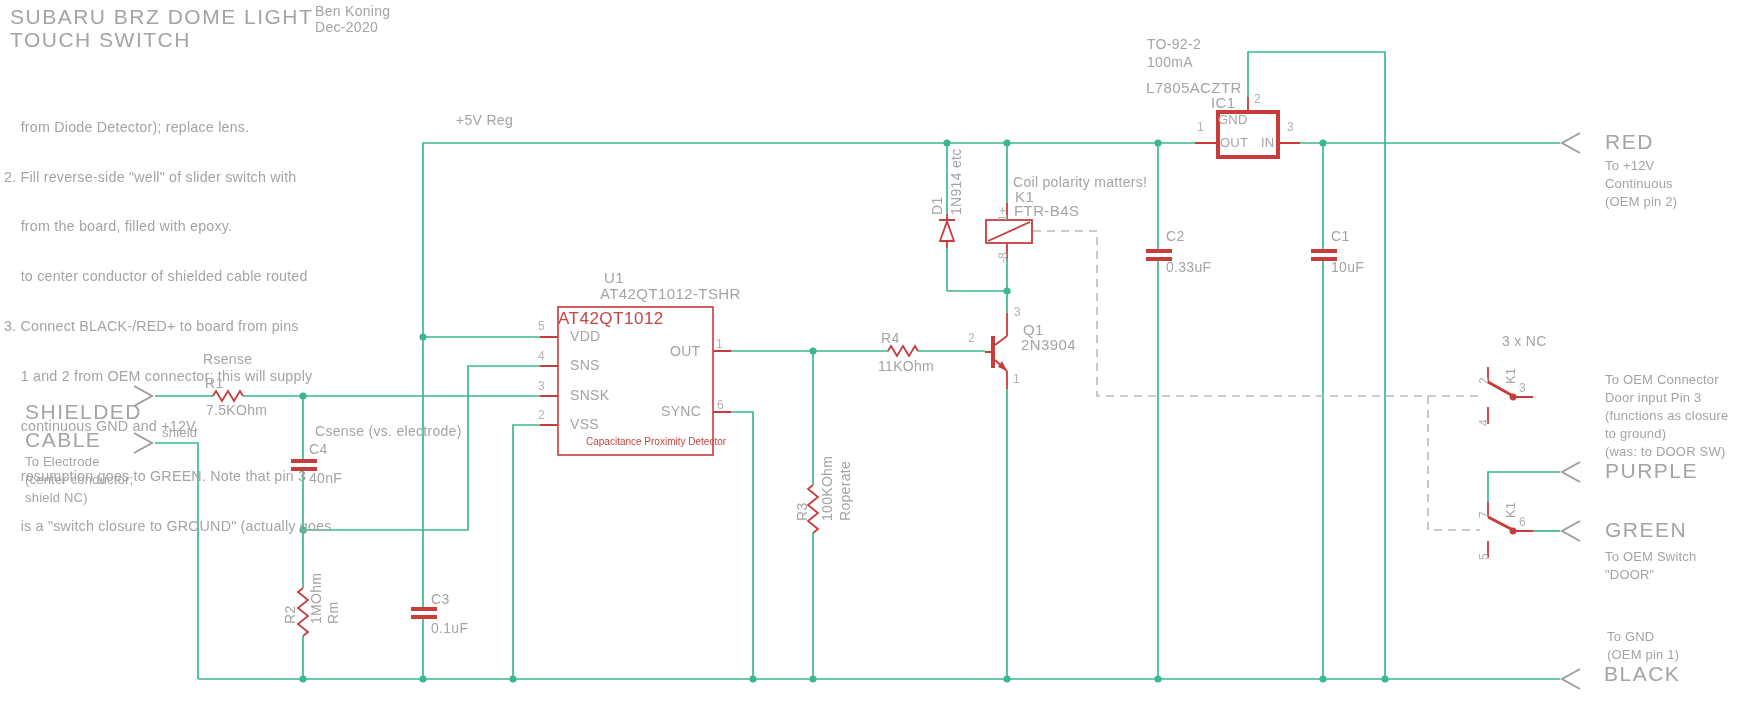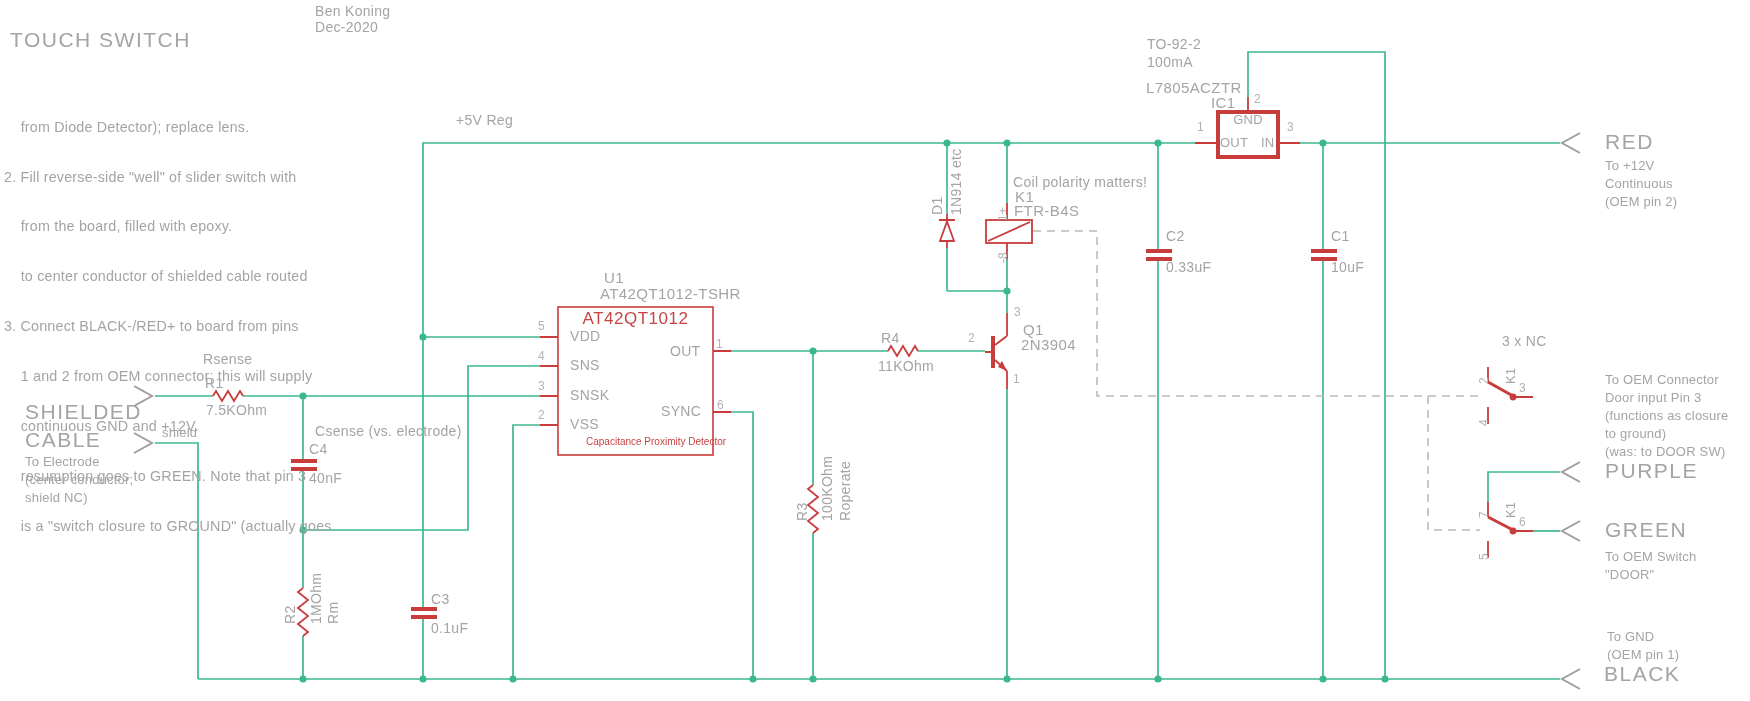--- a/index.html
+++ b/index.html
@@ -7,21 +7,21 @@
           font-family:"Liberation Sans",sans-serif;overflow:hidden}
   .canvas svg{position:absolute;left:0;top:0}
   .t{position:absolute;white-space:pre;color:#a4a4a4;line-height:1.05}
   .big{font-size:21px;letter-spacing:1.5px}
   .md{font-size:15px;letter-spacing:.4px}
   .lbl{font-size:14px;letter-spacing:.3px}
   .sm{font-size:13px;letter-spacing:.2px}
   .pn{font-size:12px;color:#b2b2b2}
   .red{color:#c84444}
   .rot{transform:rotate(-90deg);transform-origin:0 0}
-  .ctr{text-align:center}
+  .ctr{}
   .notes span{display:block;height:16.35px;font-size:14.3px;letter-spacing:.2px}
   
   .w{stroke:#3cb98c;stroke-width:1.7;fill:none}
   .s{stroke:#c83c3c;stroke-width:1.8;fill:none}
   .sf{fill:#c83c3c;stroke:none}
   .dash{stroke:#bababa;stroke-width:1.6;fill:none;stroke-dasharray:8 6}
   .cv{stroke:#9e9e9e;stroke-width:2;fill:none}
   .dot{fill:#3cb98c}
 </style>
 </head>
@@ -134,20 +134,21 @@
     <circle class="dot" cx="513" cy="679" r="3.6"></circle>
         <circle class="dot" cx="753" cy="679" r="3.6"></circle>
     <circle class="dot" cx="813" cy="679" r="3.6"></circle>
         <circle class="dot" cx="1007" cy="679" r="3.6"></circle>
     <circle class="dot" cx="1158" cy="679" r="3.6"></circle>
         <circle class="dot" cx="1323" cy="679" r="3.6"></circle>
     <circle class="dot" cx="1385" cy="679" r="3.6"></circle>
   </g>
 </svg>
 
+<span class="t big" style="left:10px;top:6px">SUBARU BRZ DOME LIGHT</span>
 <span class="t big" style="left:10px;top:29px">TOUCH SWITCH</span>
 <span class="t lbl" style="left:315px;top:4px">Ben Koning</span>
 <span class="t lbl" style="left:315px;top:20px">Dec-2020</span>
 
 <div class="t notes" style="left:4px;top:86px">
   <span>    from Diode Detector); replace lens.</span>
   <span>2. Fill reverse-side "well" of slider switch with</span>
   <span>    from the board, filled with epoxy.</span>
   <span>    to center conductor of shielded cable routed</span>
   <span>3. Connect BLACK-/RED+ to board from pins</span>

